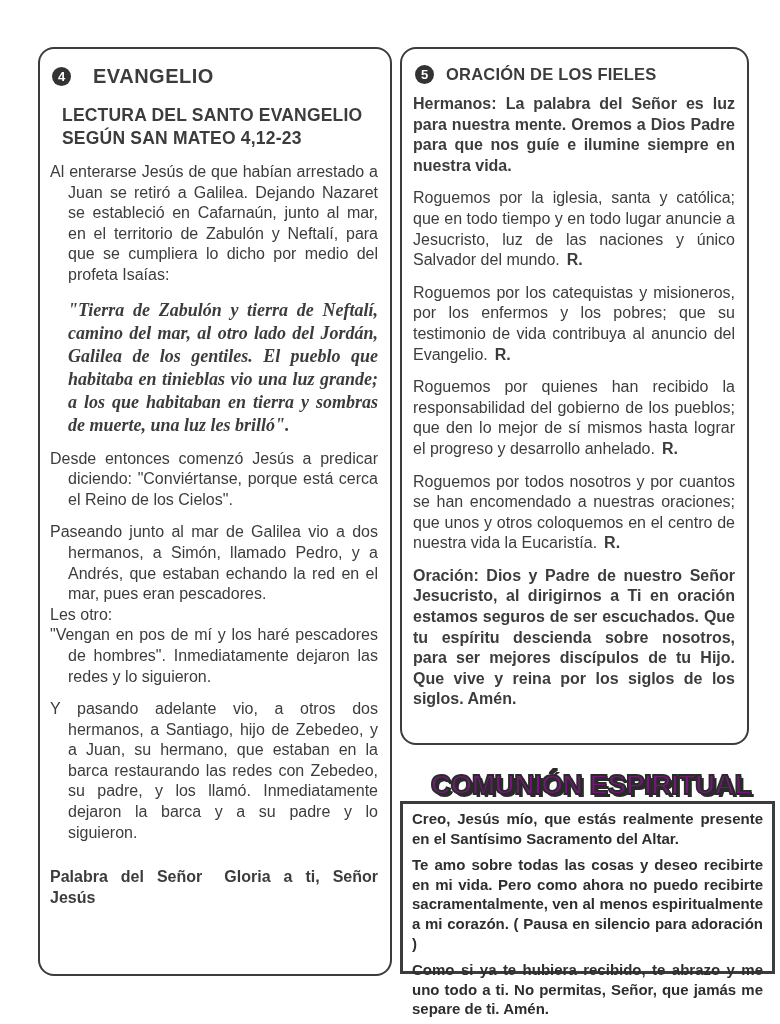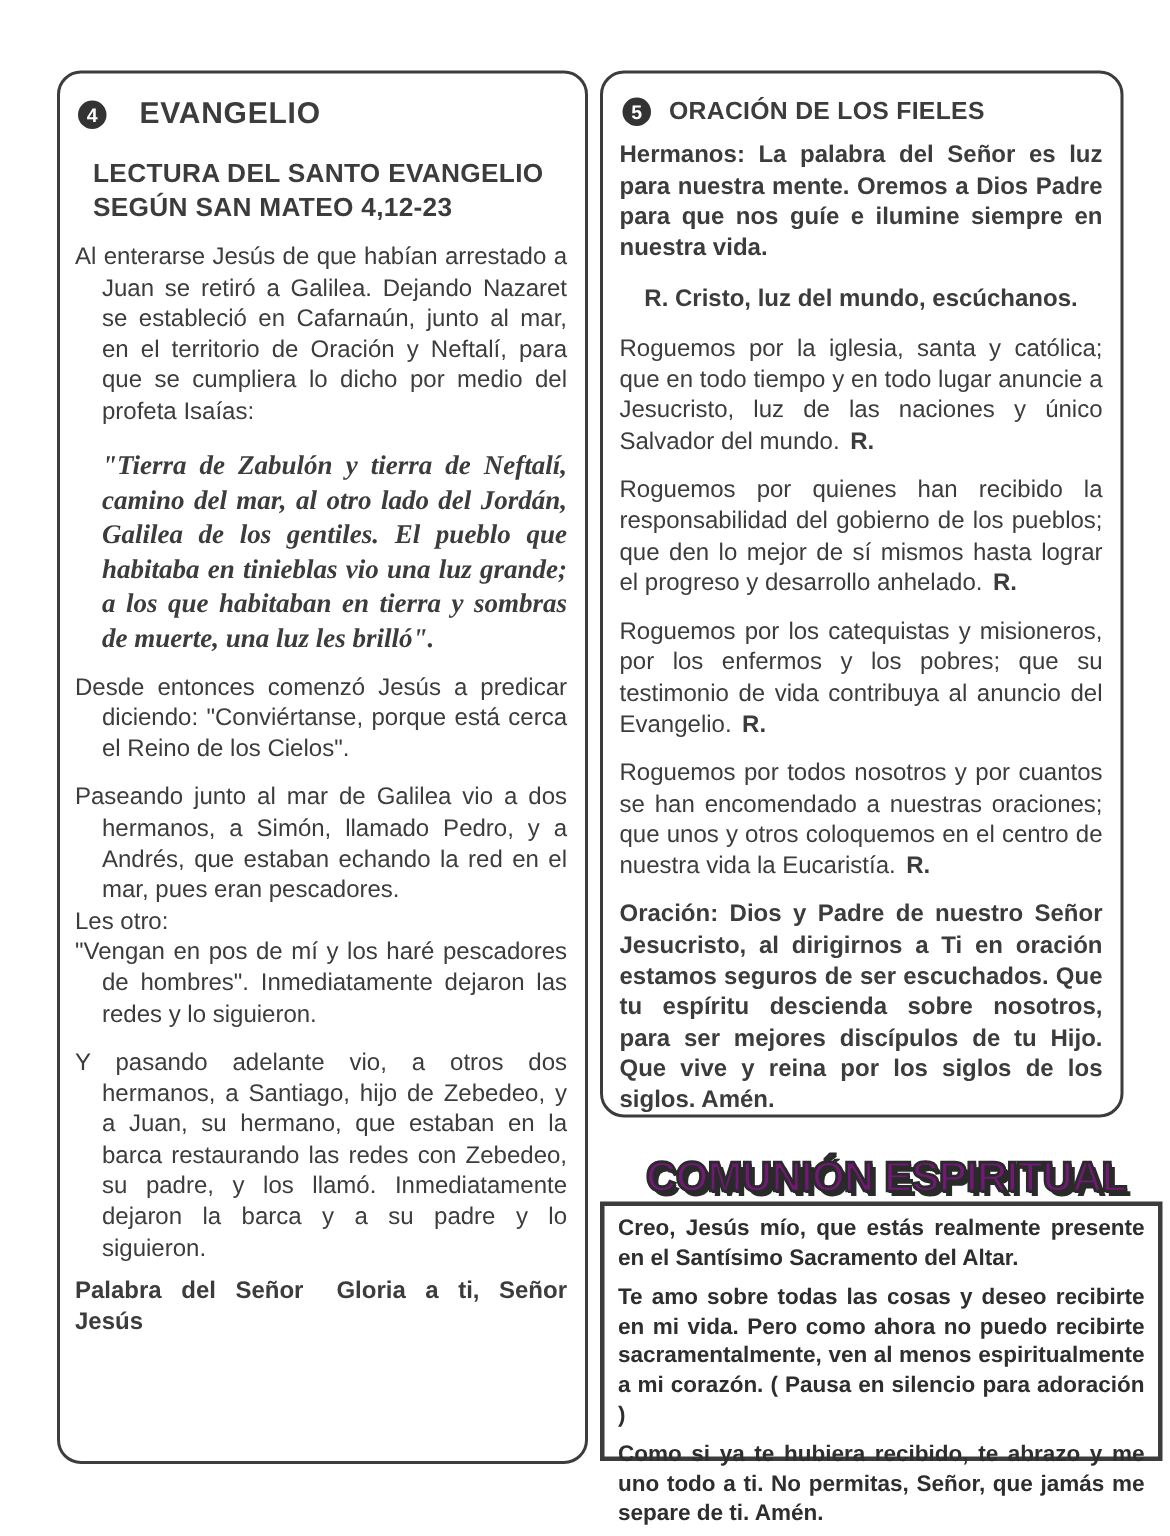--- a/index.html
+++ b/index.html
@@ -42,21 +42,21 @@
   .hang  { padding-left: 18px; text-indent: -18px; margin-top: 12px; }
   .flush { margin-top: 0; }
   .m0    { margin-bottom: 0; }
   .nogapTop { margin-top: 0; }
   .quote {
     font-family: "Liberation Serif", serif;
     font-style: italic; font-weight: bold;
     font-size: 18px !important; line-height: 23px !important;
     margin: 13px 0 0 18px;
   }
-  .closing { margin-top: 8px; font-size: 17px; font-weight: bold; text-align: right; }
+  .closing { margin-top: 24px; font-size: 17px; font-weight: bold; text-align: right; }
   .closing .gap { margin-left: 22px; }
 
   .intro { font-weight: bold; margin-top: 10px; }
   .response { font-weight: bold; text-align: center !important; margin-top: 14px; font-size: 16.5px; }
   .petition { margin-top: 12px; }
   .petition .r { font-weight: bold; margin-left: 7px; }
   .oracion-final { font-weight: bold; margin-top: 12px; }
 
   .comm-note {
     position: absolute; left: 402px; top: 752px; width: 350px;
@@ -88,42 +88,41 @@
 
   <section class="box left-box body-text">
     <div class="sec-head">
       <span class="badge">4</span>
       <span class="sec-title">EVANGELIO</span>
     </div>
     <div class="subtitle">
       <span>LECTURA DEL SANTO EVANGELIO</span>
       <span>SEGÚN  SAN  MATEO 4,12-23</span>
     </div>
-    <p class="hang">Al enterarse Jesús de que habían arrestado a Juan se retiró a Galilea. Dejando Nazaret se estableció en Cafarnaún, junto al mar, en el territorio de Oración y Neftalí, para que se cumpliera lo dicho por medio del profeta Isaías:</p>
+    <p class="hang">Al enterarse Jesús de que habían arrestado a Juan se retiró a Galilea. Dejando Nazaret se estableció en Cafarnaún, junto al mar, en el territorio de Zabulón y Neftalí, para que se cumpliera lo dicho por medio del profeta Isaías:</p>
     <p class="quote">"Tierra de Zabulón y tierra de Neftalí, camino del mar, al otro lado del Jordán, Galilea de los gentiles. El pueblo que habitaba en tinieblas vio una luz grande; a los que habitaban en tierra y sombras de muerte, una luz les brilló".</p>
     <p class="hang">Desde entonces comenzó Jesús a predicar diciendo: "Conviértanse, porque está cerca el Reino de los Cielos".</p>
     <p class="hang m0">Paseando junto al mar de Galilea vio a dos hermanos, a Simón, llamado Pedro, y a Andrés, que estaban echando la red en el mar, pues eran pescadores.</p>
     <p class="flush">Les otro:</p>
     <p class="hang nogapTop">"Vengan en pos de mí y los haré pescadores de hombres". Inmediatamente dejaron las redes y lo siguieron.</p>
     <p class="hang">Y pasando adelante vio, a otros dos hermanos, a Santiago, hijo de Zebedeo, y a Juan, su hermano, que estaban en la barca restaurando las redes con Zebedeo, su padre, y los llamó. Inmediatamente dejaron la barca y a su padre y lo siguieron.</p>
     <p class="closing">
       <span>Palabra del Señor</span><span class="gap">Gloria a ti, Señor Jesús</span>
     </p>
   </section>
 
   <section class="box right-box body-text">
     <div class="sec-head">
       <span class="badge">5</span>
       <span class="sec-title">ORACIÓN DE LOS FIELES</span>
     </div>
     <p class="intro">Hermanos: La palabra del Señor es luz para nuestra mente. Oremos a Dios Padre para que nos guíe e ilumine siempre en nuestra vida.</p>
-    <p class="response">R. Cristo, luz del mundo, escúchanos.</p>
     <p class="petition"><span>Roguemos por la iglesia, santa y católica; que en todo tiempo y en todo lugar anuncie a Jesucristo, luz de las naciones y único Salvador del mundo.</span><span class="r">R.</span></p>
+    <p class="petition"><span>Roguemos por los catequistas y misioneros, por los enfermos y los pobres; que su testimonio de vida contribuya al anuncio del Evangelio.</span><span class="r">R.</span></p>
     <p class="petition"><span>Roguemos por quienes han recibido la responsabilidad del gobierno de los pueblos; que den lo mejor de sí mismos hasta lograr el progreso y desarrollo anhelado.</span><span class="r">R.</span></p>
-    <p class="petition"><span>Roguemos por los catequistas y misioneros, por los enfermos y los pobres; que su testimonio de vida contribuya al anuncio del Evangelio.</span><span class="r">R.</span></p>
     <p class="petition"><span>Roguemos por todos nosotros y por cuantos se han encomendado a nuestras oraciones; que unos y otros coloquemos en el centro de nuestra vida la Eucaristía.</span><span class="r">R.</span></p>
     <p class="oracion-final">Oración: Dios y Padre de nuestro Señor Jesucristo, al dirigirnos a Ti en oración estamos seguros de ser escuchados. Que tu espíritu descienda sobre nosotros, para ser mejores discípulos de tu Hijo. Que vive y reina por los siglos de los siglos.  Amén.</p>
   </section>
 
   <div class="comm-title">COMUNIÓN ESPIRITUAL</div>
   <div class="comm-box">
     <p>Creo,  Jesús  mío, que  estás realmente  presente en el Santísimo Sacramento del Altar.</p>
     <p>Te amo sobre todas  las  cosas  y  deseo recibirte en mi  vida.  Pero como  ahora no puedo recibirte sacramentalmente, ven al menos espiritualmente a mi corazón.  ( Pausa en silencio para adoración )</p>
     <p>Como  si ya  te hubiera  recibido, te  abrazo y  me uno todo a ti.  No permitas, Señor,  que jamás me separe de ti.   Amén.</p>
   </div>

